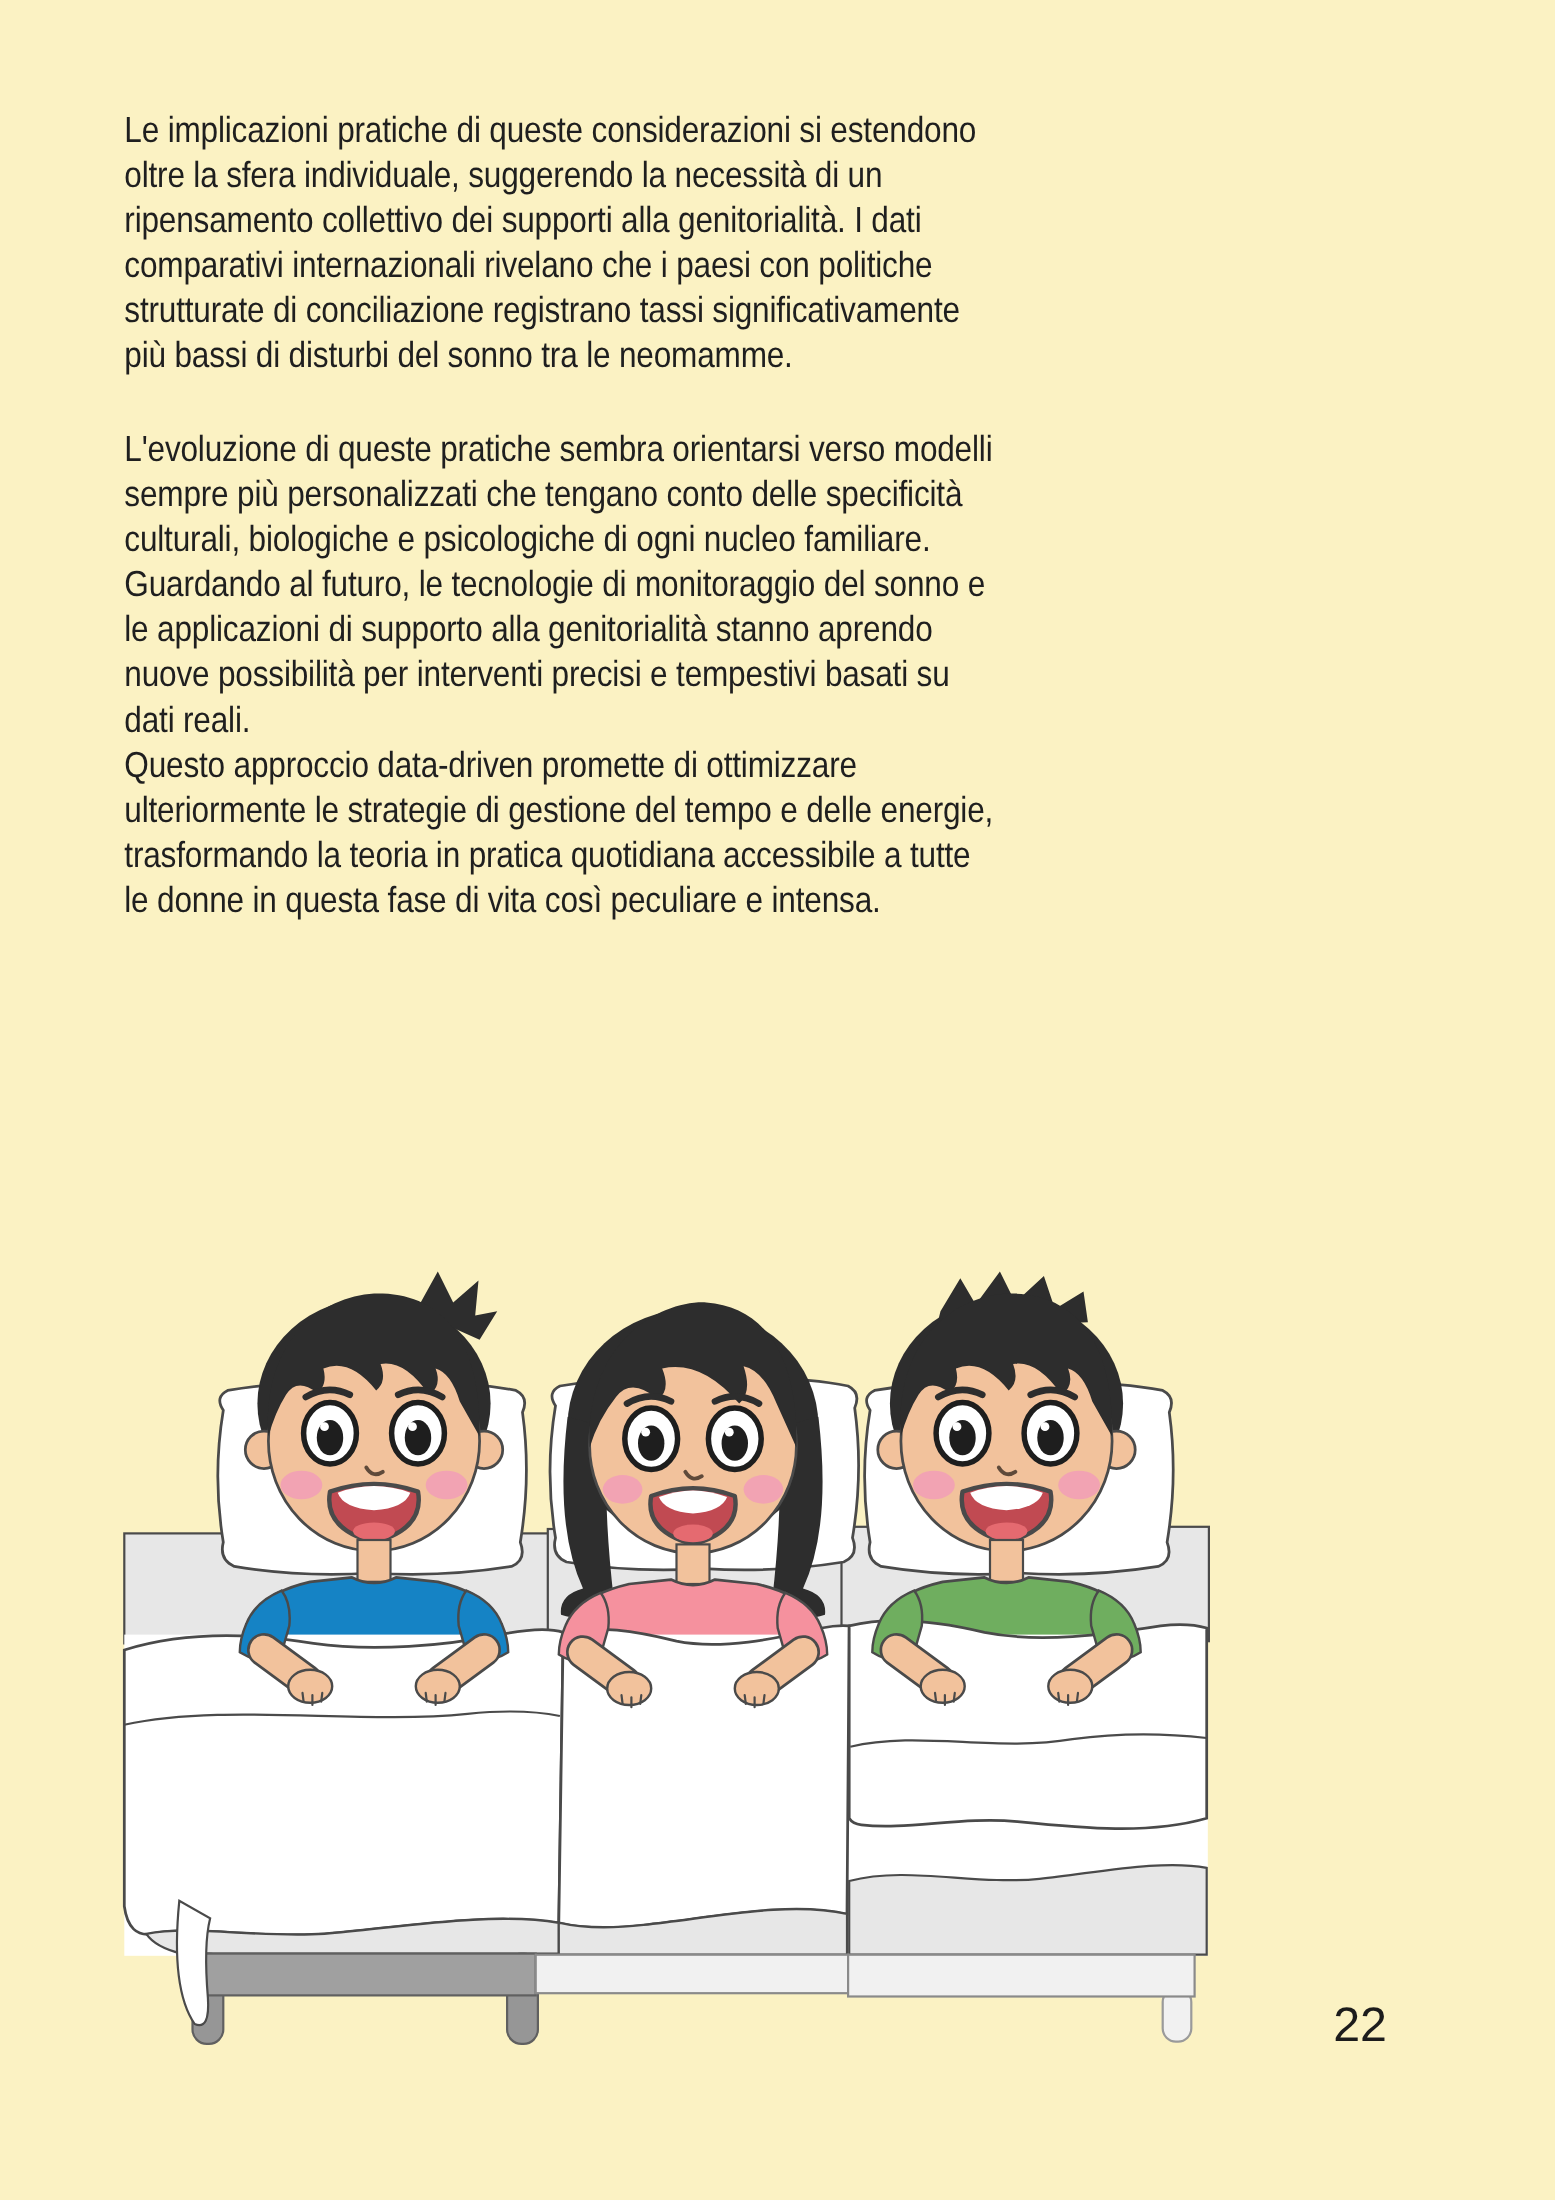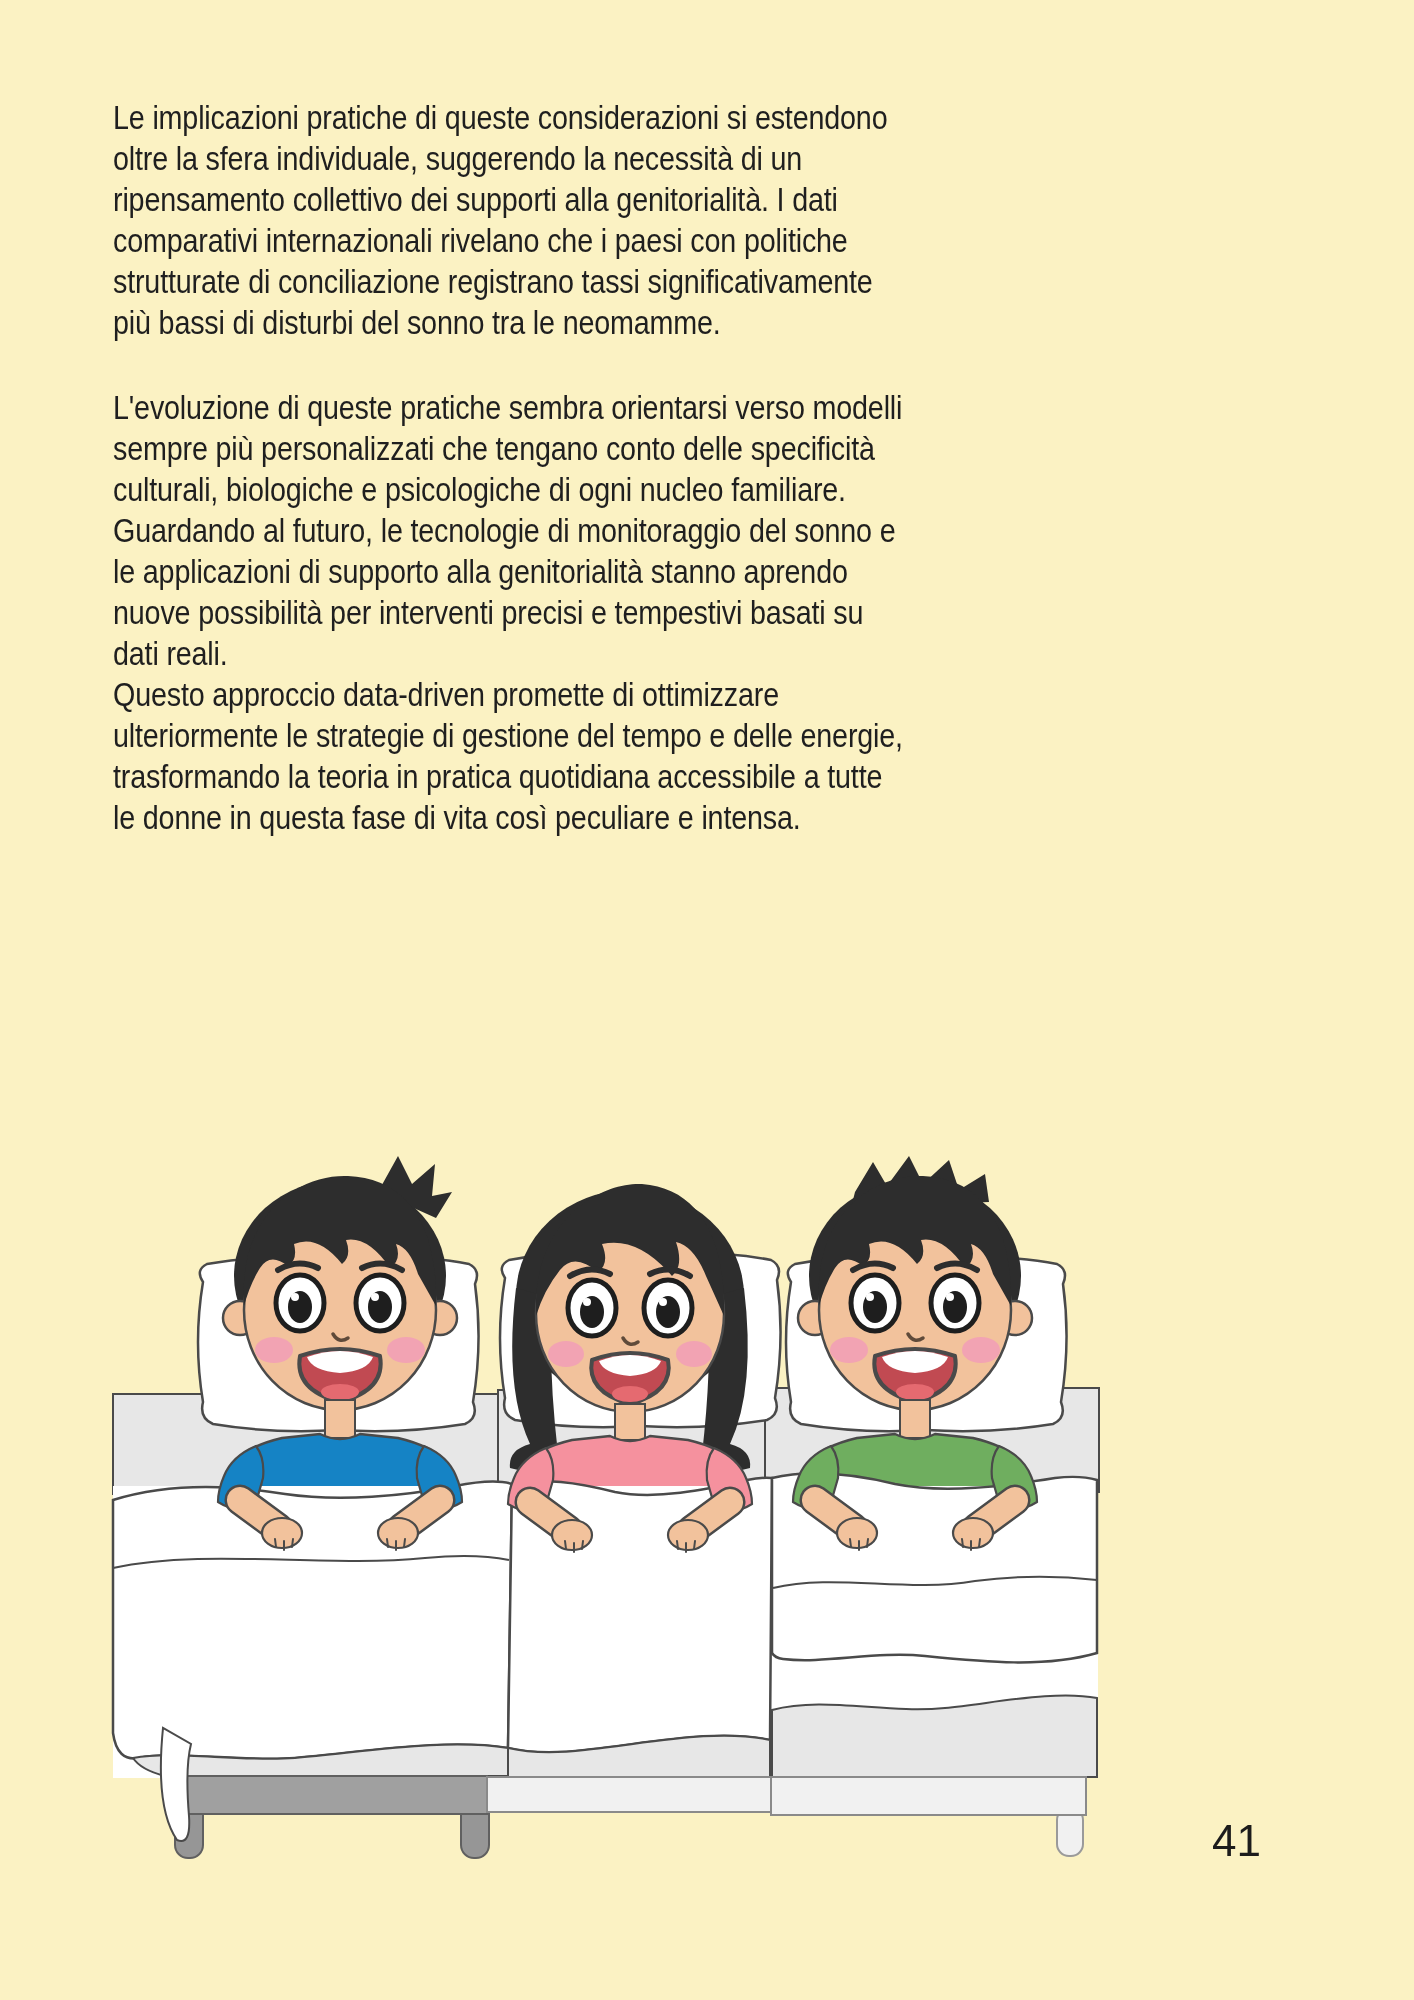--- a/index.html
+++ b/index.html
@@ -233,13 +233,13 @@
     <rect class="leg-dark" stroke="#606060" stroke-width="2" x="70" y="628" width="28" height="82" rx="13"></rect>
     <rect class="leg-dark" stroke="#606060" stroke-width="2" x="356" y="628" width="28" height="82" rx="13"></rect>
     <rect class="frame-dark" stroke="#606060" stroke-width="2" x="76" y="628" width="306" height="38"></rect>
     <rect class="frame-light" stroke="#9a9a9a" stroke-width="2" x="952" y="660" width="26" height="48" rx="12"></rect>
     <rect class="frame-light" stroke="#8a8a8a" stroke-width="2" x="382" y="629" width="284" height="35"></rect>
     <rect class="frame-light" stroke="#8a8a8a" stroke-width="2" x="666" y="629" width="315" height="38"></rect>
     <path class="blanket stroke-outline" stroke-width="2" d="M 58,580 Q 50,660 72,692 Q 86,698 84,668 Q 80,620 86,596 Z"></path>
   </g>
 </svg>
 
-<div class="page-number">41</div>
+<div class="page-number">22</div>
 
 </body></html>

